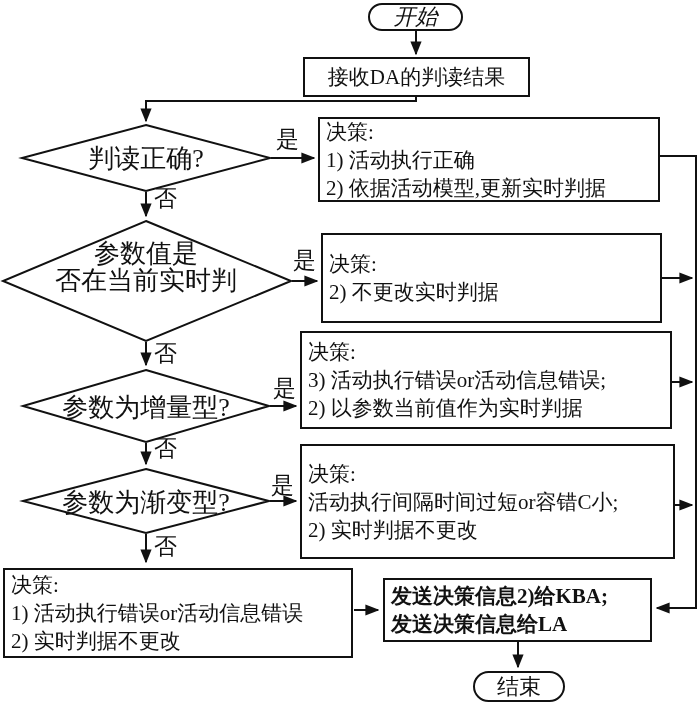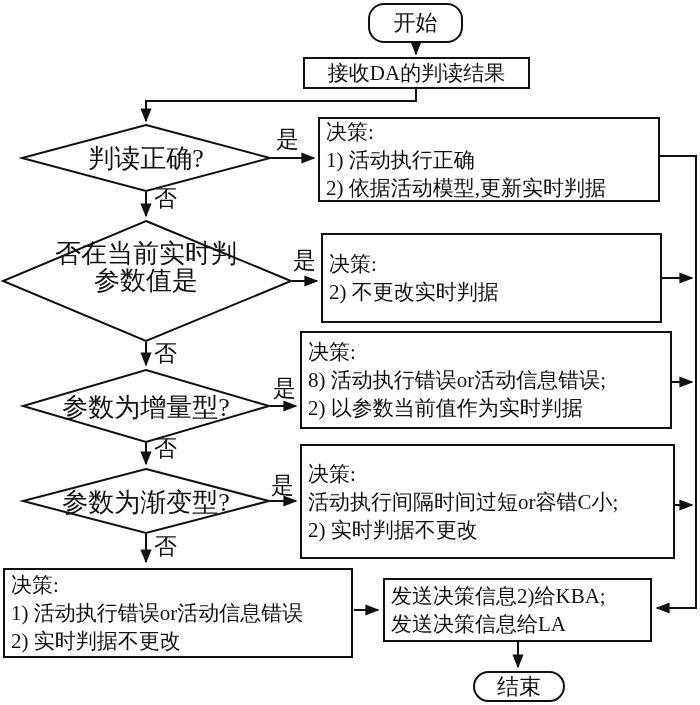--- a/index.html
+++ b/index.html
@@ -78,34 +78,34 @@
       <path d="M146,534 V562" marker-end="url(#ah)"></path>
       <path d="M659,156 H696 V608 H657" marker-end="url(#ah)"></path>
       <path d="M661,278 H692" marker-end="url(#ah)"></path>
       <path d="M671,382 H692" marker-end="url(#ah)"></path>
       <path d="M674,505 H692" marker-end="url(#ah)"></path>
       <path d="M354,610 H378" marker-end="url(#ah)"></path>
       <path d="M518,642 V667" marker-end="url(#ah)"></path>
     </g>
   </svg>
 
-  <div class="node stadium" style="left:368px; top:3px; width:95px; height:40px;">
+  <div class="node stadium" style="left:368px; top:3px; width:95px; height:28px;font-style:italic;">
     <span>开始</span>
   </div>
 
-  <div class="node rect center" style="left:303px; top:57px; width:227px; height:32px;">
+  <div class="node rect center" style="left:303px; top:57px; width:227px; height:40px;">
     <span class="ln" style="padding-left:0;">接收DA的判读结果</span>
   </div>
 
   <div class="dlabel" style="left:46px; top:145px; width:200px;">
     <div>判读正确?</div>
   </div>
   <div class="dlabel" style="left:16px; top:240px; width:260px;">
+    <div>参数值是</div>
     <div>否在当前实时判</div>
-    <div>参数值是</div>
   </div>
   <div class="dlabel" style="left:26px; top:394px; width:240px;">
     <div>参数为增量型?</div>
   </div>
   <div class="dlabel" style="left:26px; top:489px; width:240px;">
     <div>参数为渐变型?</div>
   </div>
 
   <div class="blabel" style="left:276px; top:128px;">是</div>
   <div class="blabel" style="left:154px; top:187px;">否</div>
@@ -122,37 +122,37 @@
     <div class="ln">2) 依据活动模型,更新实时判据</div>
   </div>
 
   <div class="node rect" style="left:321px; top:233px; width:341px; height:90px;">
     <div class="ln">决策:</div>
     <div class="ln">2) 不更改实时判据</div>
   </div>
 
   <div class="node rect" style="left:300px; top:331px; width:372px; height:98px;">
     <div class="ln">决策:</div>
-    <div class="ln">8) 活动执行错误or活动信息错误;</div>
+    <div class="ln">3) 活动执行错误or活动信息错误;</div>
     <div class="ln">2) 以参数当前值作为实时判据</div>
   </div>
 
   <div class="node rect" style="left:300px; top:444px; width:375px; height:115px;">
     <div class="ln">决策:</div>
     <div class="ln">活动执行间隔时间过短or容错C小;</div>
     <div class="ln">2) 实时判据不更改</div>
   </div>
 
   <div class="node rect" style="left:3px; top:568px; width:350px; height:90px;">
     <div class="ln">决策:</div>
     <div class="ln">1) 活动执行错误or活动信息错误</div>
     <div class="ln">2) 实时判据不更改</div>
   </div>
 
-  <div class="node rect" style="left:383px; top:578px; width:269px; height:64px;">
+  <div class="node rect" style="left:383px; top:578px; width:269px; height:64px;font-weight:bold;">
     <div class="ln">发送决策信息2)给KBA;</div>
     <div class="ln">发送决策信息给LA</div>
   </div>
 
   <div class="node stadium" style="left:473px; top:671px; width:92px; height:31px;">
     <span>结束</span>
   </div>
 
 </div>
 

